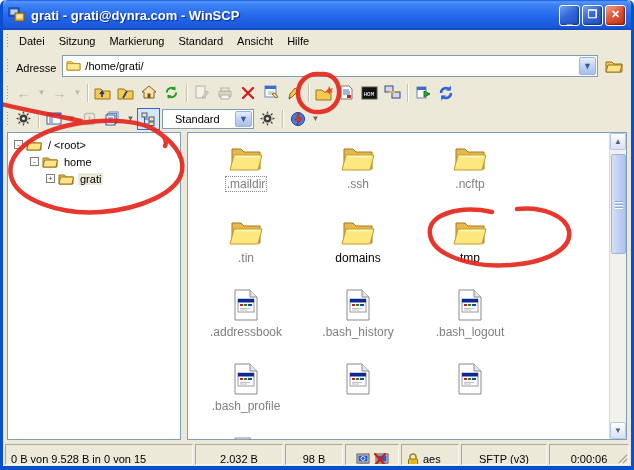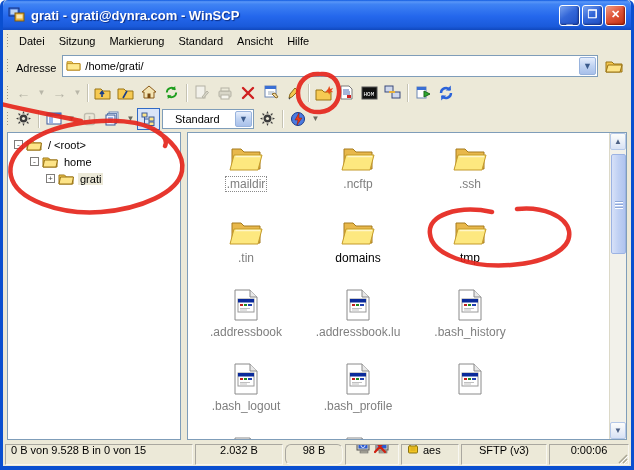--- a/index.html
+++ b/index.html
@@ -89,25 +89,25 @@
   .sb-btn { height:17px; flex:0 0 17px; display:flex; align-items:center; justify-content:center;
     background:linear-gradient(180deg,#fdfdfb,#d8e2f5); border:1px solid #b5c8e8; border-radius:2px; color:#4d6185; font-size:8px; }
   .sb-spacer { flex:1; }
   .sb-thumb { position:absolute; left:1px; top:21px; width:15px; height:100px; border:1px solid #9cb3e3; border-radius:2px;
     background:linear-gradient(90deg,#d7e1f8,#bfd0f3 50%,#b0c4ef); }
   .sb-grip { position:absolute; left:3px; top:46px; width:8px; height:9px;
     background-image:repeating-linear-gradient(180deg,#8ea8d8 0 1px,#fff 1px 2px,rgba(0,0,0,0) 2px 3px); }
 
   
   .statusbar { height:24px; flex:0 0 24px; display:flex; align-items:stretch; padding:2px 2px 1px 2px; background:#ece9d8; gap:2px; }
-  .spanel { border:1px solid; border-color:#aaa8a0 #f8f7f1 #f8f7f1 #aaa8a0; display:flex; align-items:flex-end; font-size:11px; padding:8px 5px; white-space:nowrap; overflow:hidden; }
+  .spanel { border:1px solid; border-color:#aaa8a0 #f8f7f1 #f8f7f1 #aaa8a0; display:flex; align-items:flex-start; font-size:11px; padding:8px 5px; white-space:nowrap; overflow:hidden; }
   .spanel.center { justify-content:center; }
   .s1 { flex:0 0 188px; }
   .s2 { flex:0 0 88px; }
-  .s3 { flex:0 0 58px;border-radius:6px; }
+  .s3 { flex:0 0 58px; }
   .s4 { flex:0 0 54px; justify-content:center; gap:3px; }
   .s5 { flex:0 0 58px; gap:4px; }
   .s6 { flex:0 0 86px; }
   .s7 { flex:1; position:relative; }
   .resize-grip { position:absolute; right:0; bottom:0; width:12px; height:12px; }
 
   
   .annotations { position:absolute; left:0; top:0; width:634px; height:470px; pointer-events:none; z-index:40; }
 </style>
 </head>
@@ -403,31 +403,31 @@
             <span class="fname dim focused">.maildir</span>
           </div>
           <div class="file-cell">
             <div class="icon-wrap">
               <svg width="34" height="30" viewBox="0 0 34 30">
                 <path d="M3 6 L12 6 L15 9 L31 9 L31 26 L3 26 Z" fill="#e8b84b" stroke="#a57b1e"></path>
                 <path d="M5 12 L33 12 L29 27 L1 27 Z" fill="#fde87f" stroke="#c49a2a"></path>
                 <path d="M6.5 13.5 L31 13.5" stroke="#fff6c8" stroke-width="1.5"></path>
               </svg>
             </div>
-            <span class="fname dim">.ncftp</span>
+            <span class="fname dim">.ssh</span>
           </div>
           <div class="file-cell">
             <div class="icon-wrap">
               <svg width="34" height="30" viewBox="0 0 34 30">
                 <path d="M3 6 L12 6 L15 9 L31 9 L31 26 L3 26 Z" fill="#e8b84b" stroke="#a57b1e"></path>
                 <path d="M5 12 L33 12 L29 27 L1 27 Z" fill="#fde87f" stroke="#c49a2a"></path>
                 <path d="M6.5 13.5 L31 13.5" stroke="#fff6c8" stroke-width="1.5"></path>
               </svg>
             </div>
-            <span class="fname dim">.ssh</span>
+            <span class="fname dim">.ncftp</span>
           </div>
           <div class="file-cell">
             <div class="icon-wrap">
               <svg width="34" height="30" viewBox="0 0 34 30">
                 <path d="M3 6 L12 6 L15 9 L31 9 L31 26 L3 26 Z" fill="#e8b84b" stroke="#a57b1e"></path>
                 <path d="M5 12 L33 12 L29 27 L1 27 Z" fill="#fde87f" stroke="#c49a2a"></path>
                 <path d="M6.5 13.5 L31 13.5" stroke="#fff6c8" stroke-width="1.5"></path>
               </svg>
             </div>
             <span class="fname dim">.tin</span>
@@ -459,35 +459,20 @@
                 <path d="M17 1 L17 8 L24 8" fill="#e8e8e8" stroke="#8a8a8a"></path>
                 <rect x="5" y="10" width="16" height="13" fill="#fff" stroke="#9a9a9a"></rect>
                 <rect x="5" y="10" width="16" height="3.5" fill="#0a2a9a"></rect>
                 <rect x="7" y="15" width="3" height="2" fill="#c02020"></rect>
                 <rect x="11" y="15" width="3" height="2" fill="#208a20"></rect>
                 <rect x="15" y="15" width="4" height="2" fill="#2040b0"></rect>
                 <path d="M7 19.5 h10 M7 21 h7" stroke="#b0b0b0" stroke-width="0.8"></path>
               </svg>
             </div>
             <span class="fname dim">.addressbook</span>
-          </div>
-          <div class="file-cell">
-            <div class="icon-wrap">
-              <svg width="26" height="32" viewBox="0 0 26 32">
-                <path d="M2 1 H17 L24 8 V31 H2 Z" fill="#fff" stroke="#8a8a8a"></path>
-                <path d="M17 1 L17 8 L24 8" fill="#e8e8e8" stroke="#8a8a8a"></path>
-                <rect x="5" y="10" width="16" height="13" fill="#fff" stroke="#9a9a9a"></rect>
-                <rect x="5" y="10" width="16" height="3.5" fill="#0a2a9a"></rect>
-                <rect x="7" y="15" width="3" height="2" fill="#c02020"></rect>
-                <rect x="11" y="15" width="3" height="2" fill="#208a20"></rect>
-                <rect x="15" y="15" width="4" height="2" fill="#2040b0"></rect>
-                <path d="M7 19.5 h10 M7 21 h7" stroke="#b0b0b0" stroke-width="0.8"></path>
-              </svg>
-            </div>
-            <span class="fname dim">.addressbook.lu</span>
           </div>
           <div class="file-cell">
             <div class="icon-wrap">
               <svg width="26" height="32" viewBox="0 0 26 32">
                 <path d="M2 1 H17 L24 8 V31 H2 Z" fill="#fff" stroke="#8a8a8a"></path>
                 <path d="M17 1 L17 8 L24 8" fill="#e8e8e8" stroke="#8a8a8a"></path>
                 <rect x="5" y="10" width="16" height="13" fill="#fff" stroke="#9a9a9a"></rect>
                 <rect x="5" y="10" width="16" height="3.5" fill="#0a2a9a"></rect>
                 <rect x="7" y="15" width="3" height="2" fill="#c02020"></rect>
                 <rect x="11" y="15" width="3" height="2" fill="#208a20"></rect>

